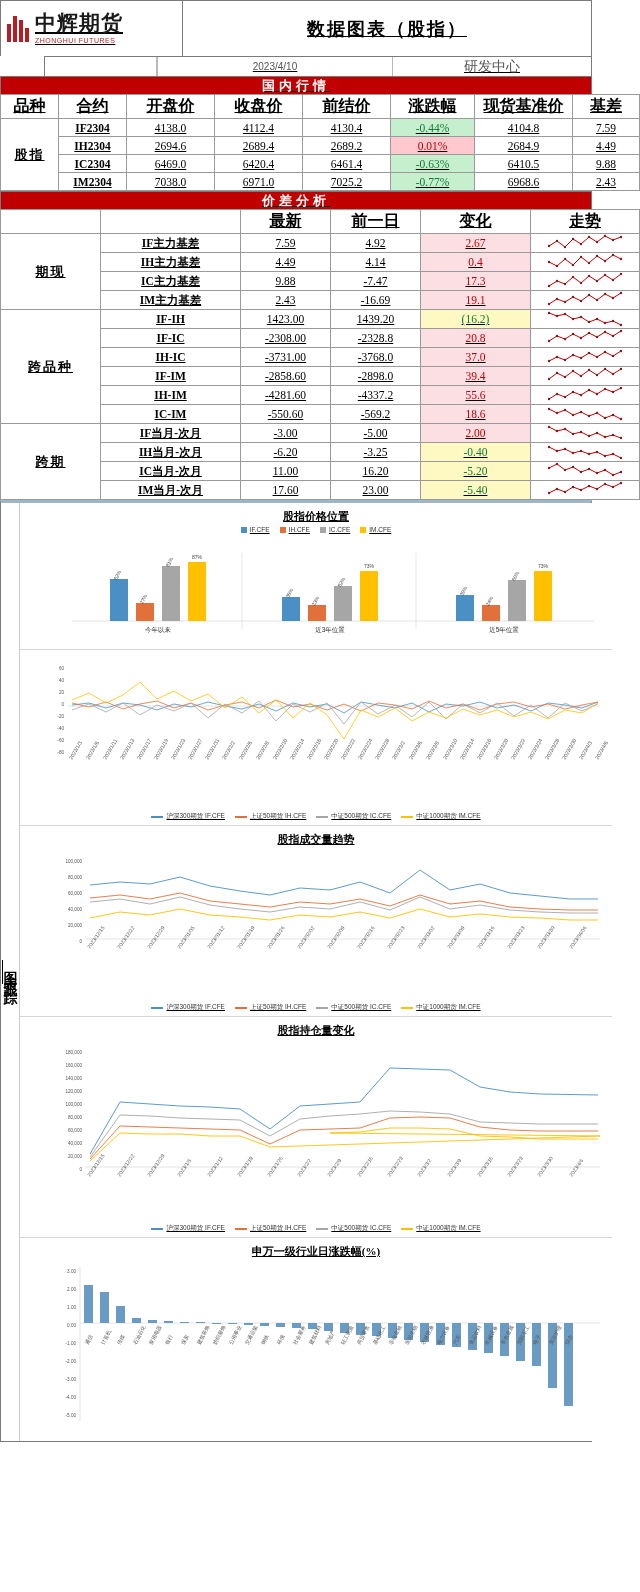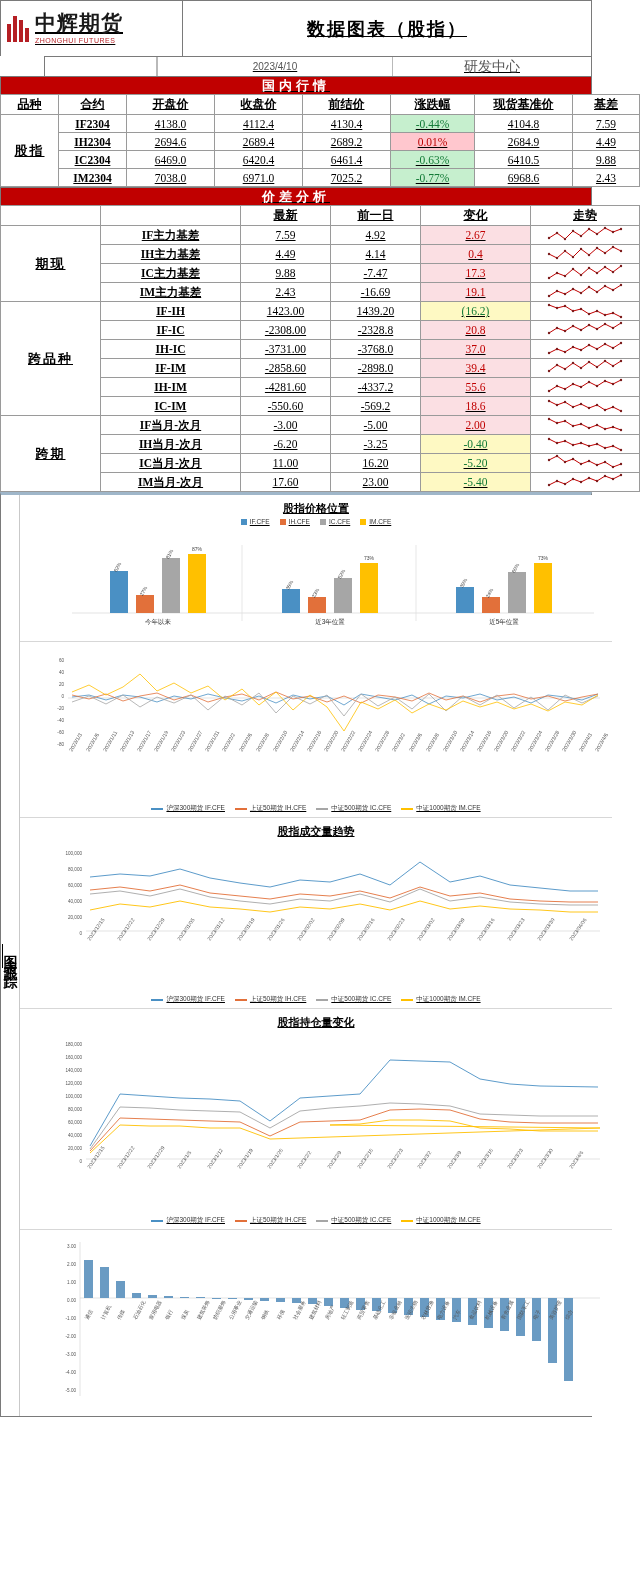--- a/index.html
+++ b/index.html
@@ -60,21 +60,21 @@
   table { border-collapse: collapse; width: 640px; }
   td, th {
     border: 1px solid #9a9a9a;
     font-family: "Liberation Serif", serif;
     font-size: 11.5px;
     text-align: center;
     padding: 1px 2px;
     height: 18px;
     white-space: nowrap;
   }
-  .th-row td { font-weight: bold; font-size: 12px; margin-top: 42px; }
+  .th-row td { font-weight: bold; font-size: 16px; margin-top: 42px; }
   .vcat { font-weight: bold; font-size: 13px; letter-spacing: 2px; }
   .green { background: #c6efce; color: #127a36; }
   .red-bg { background: #ffc7ce; color: #b00; }
   .pinkcell { background: #fbdfe3; color: #c00000; }
   .greencell { background: #fef9c3; color: #127a36; }
   .bold { font-weight: bold; }
 
   
   .spark { padding: 0; }
   .spark svg { display: block; margin: 0 auto; }
@@ -785,20 +785,21 @@
               <span>中证500期货 IC.CFE</span>
             </div>
           <div>
               <i style="background:#ffc000"></i>
               <span>中证1000期货 IM.CFE</span>
             </div>
         </div>
       </div>
 
       <div class="chart-box">
+        <div class="chart-title">申万一级行业日涨跌幅(%)</div>
         <svg width="584" height="172" viewBox="0 0 584 172">
           <g class="axlabel">
             <text x="52" y="12" text-anchor="end">3.00</text>
             <text x="52" y="30" text-anchor="end">2.00</text>
             <text x="52" y="48" text-anchor="end">1.00</text>
             <text x="52" y="66" text-anchor="end">0.00</text>
             <text x="52" y="84" text-anchor="end">-1.00</text>
             <text x="52" y="102" text-anchor="end">-2.00</text>
             <text x="52" y="120" text-anchor="end">-3.00</text>
             <text x="52" y="138" text-anchor="end">-4.00</text>

